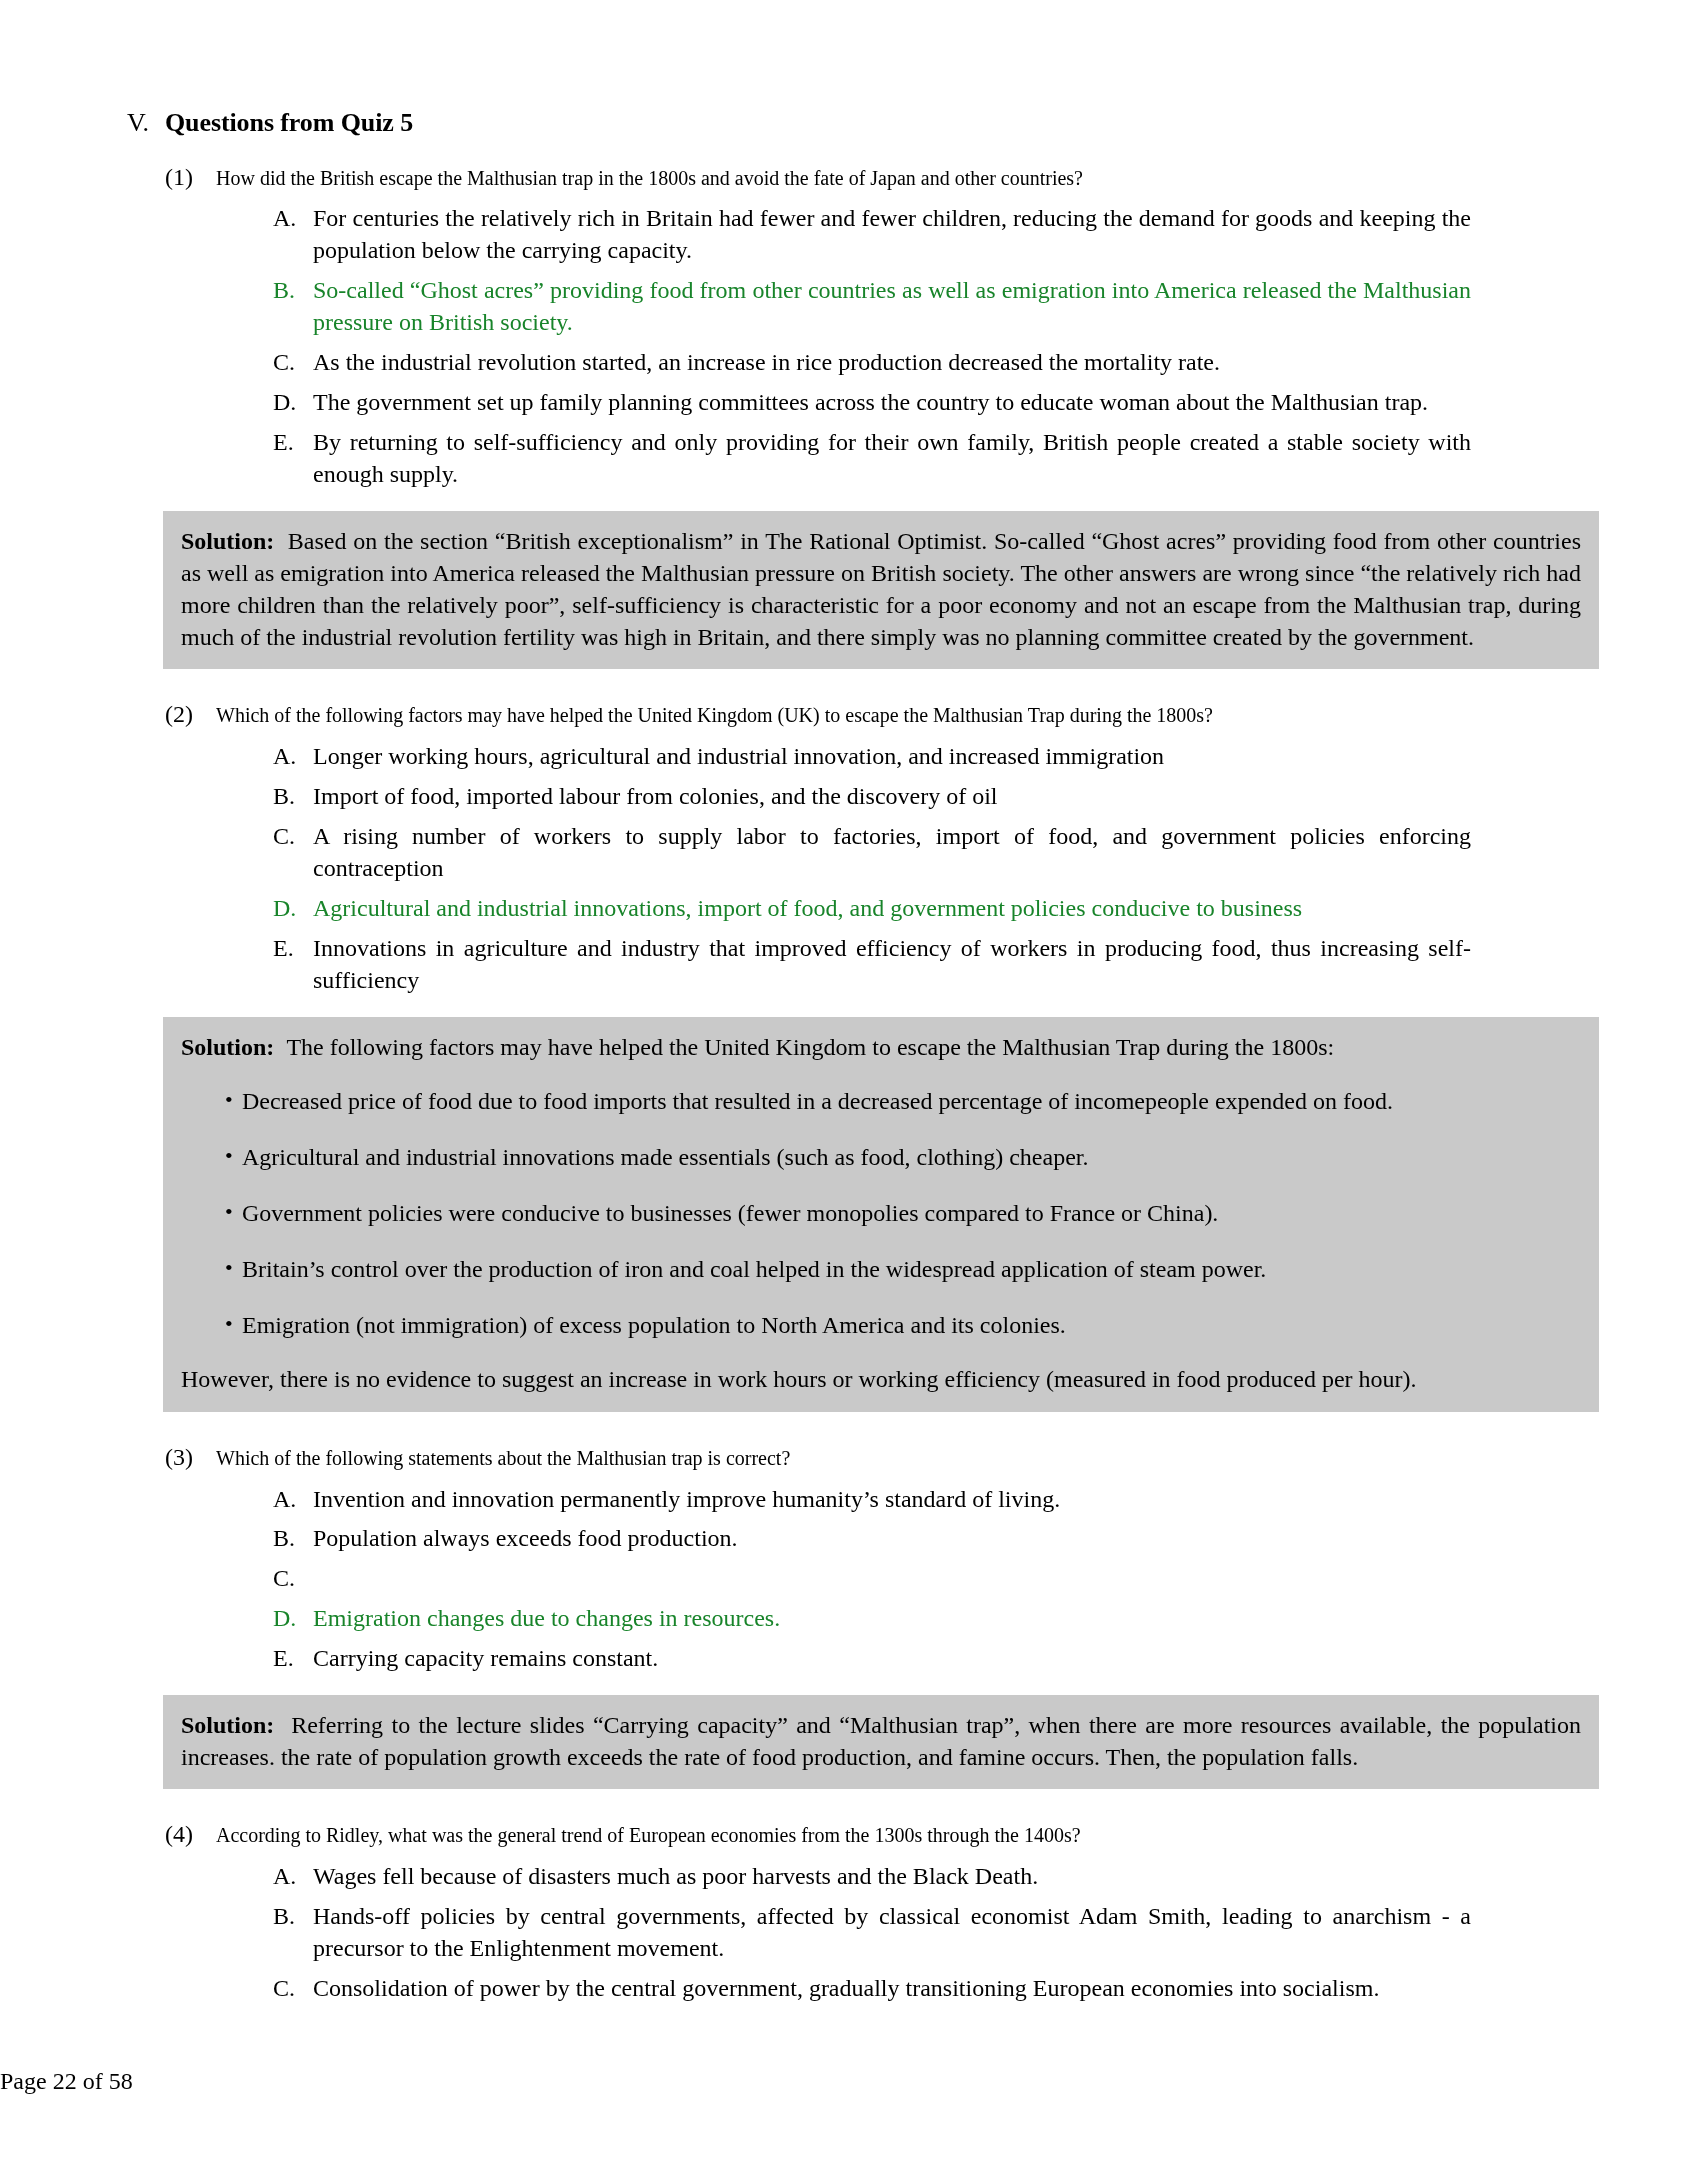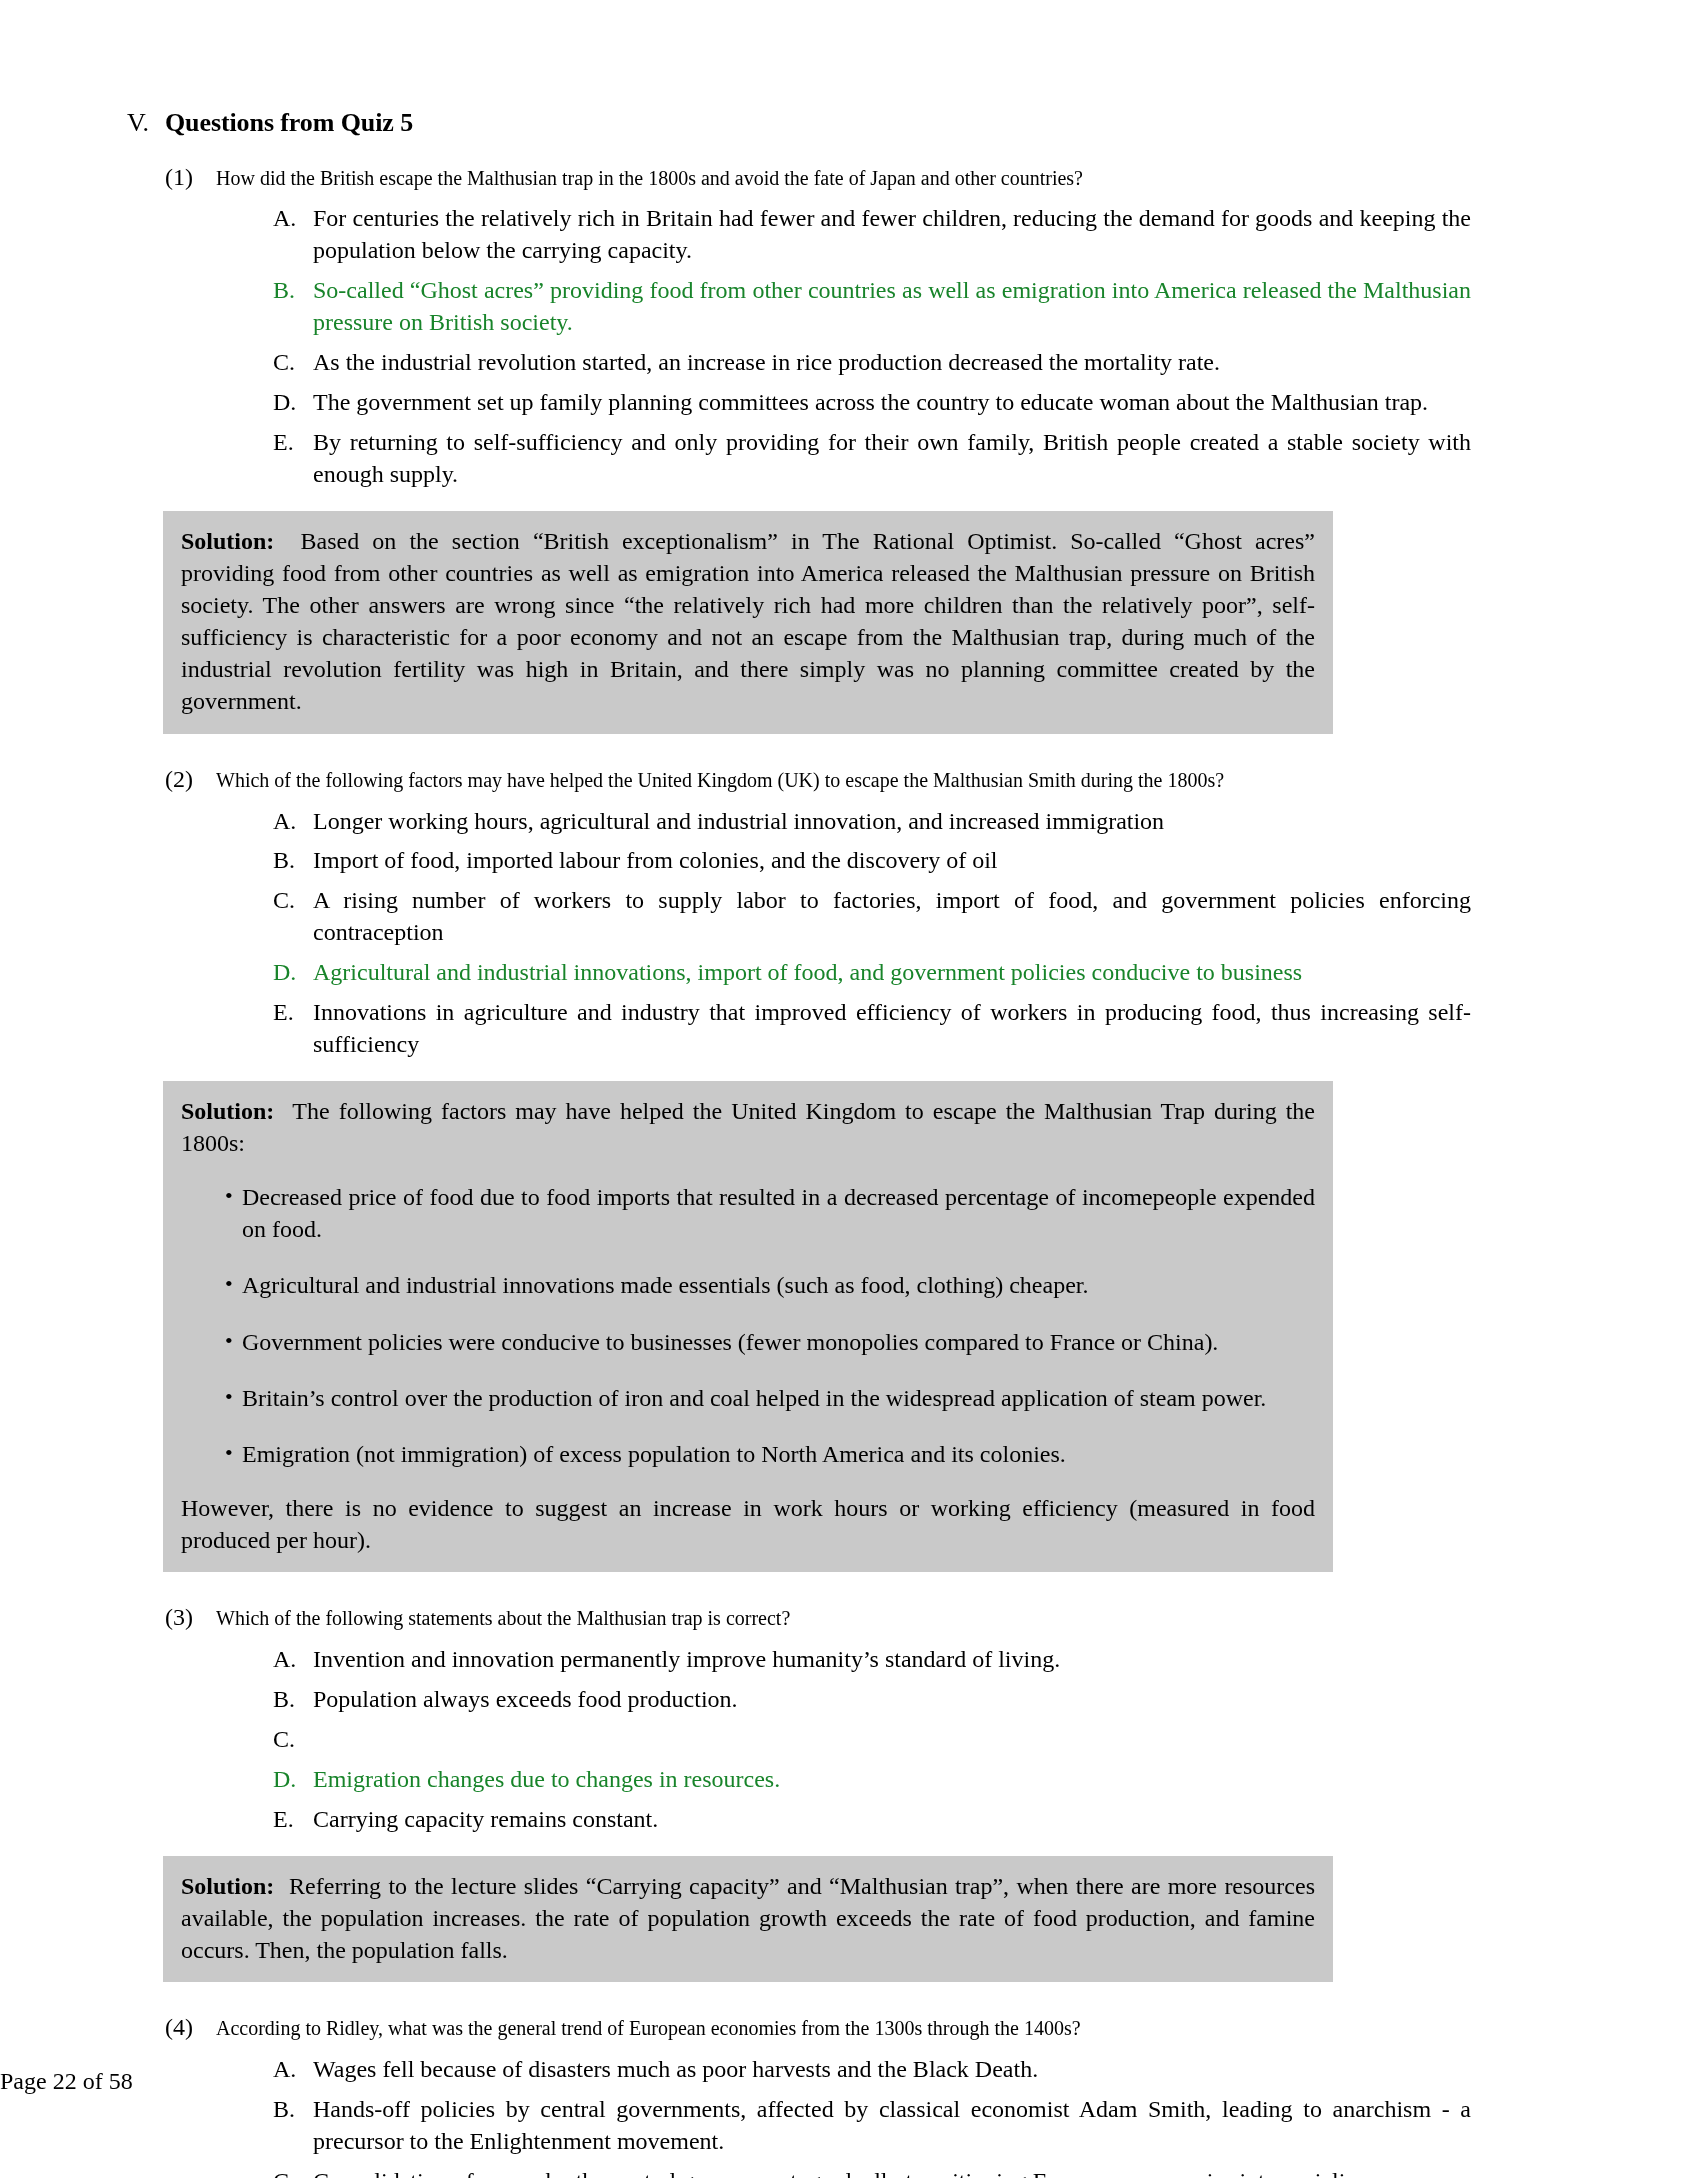--- a/index.html
+++ b/index.html
@@ -98,21 +98,21 @@
   }
   .choice.correct .choice-letter,
   .choice.correct .choice-text {
     color: #18842a;
   }
 
   
   .solution {
     background: #c9c9c9;
     margin: 20px 0 0 46px;
-    width: 1170px;
+    width: 1436px;
     box-sizing: border-box;
     padding: 14px 18px 16px 18px;
     font-size: 24px;
     line-height: 1.34;
   }
   .solution p {
     margin: 0;
     text-align: justify;
     text-align-last: left;
   }
@@ -199,21 +199,21 @@
       <div class="solution">
         <p><span class="sol-label">Solution:</span><span>Based on the section “British exceptionalism” in The Rational Optimist. So-called “Ghost acres” providing food from other countries as well as emigration into America released the Malthusian pressure on British society. The other answers are wrong since “the relatively rich had more children than the relatively poor”, self-sufficiency is characteristic for a poor economy and not an escape from the Malthusian trap, during much of the industrial revolution fertility was high in Britain, and there simply was no planning committee created by the government.</span></p>
       </div>
     </div>
 
     <div class="gap-after-solution"></div>
 
     <div class="question">
       <div class="q-head">
         <span class="q-num">(2)</span>
-        <span class="q-text">Which of the following factors may have helped the United Kingdom (UK) to escape the Malthusian Smith during the 1800s?</span>
+        <span class="q-text">Which of the following factors may have helped the United Kingdom (UK) to escape the Malthusian Trap during the 1800s?</span>
       </div>
       <ul class="choices">
         <li class="choice">
           <span class="choice-letter">A.</span>
           <span class="choice-text">Longer working hours, agricultural and industrial innovation, and increased immigration</span>
         </li>
         <li class="choice">
           <span class="choice-letter">B.</span>
           <span class="choice-text">Import of food, imported labour from colonies, and the discovery of oil</span>
         </li>

